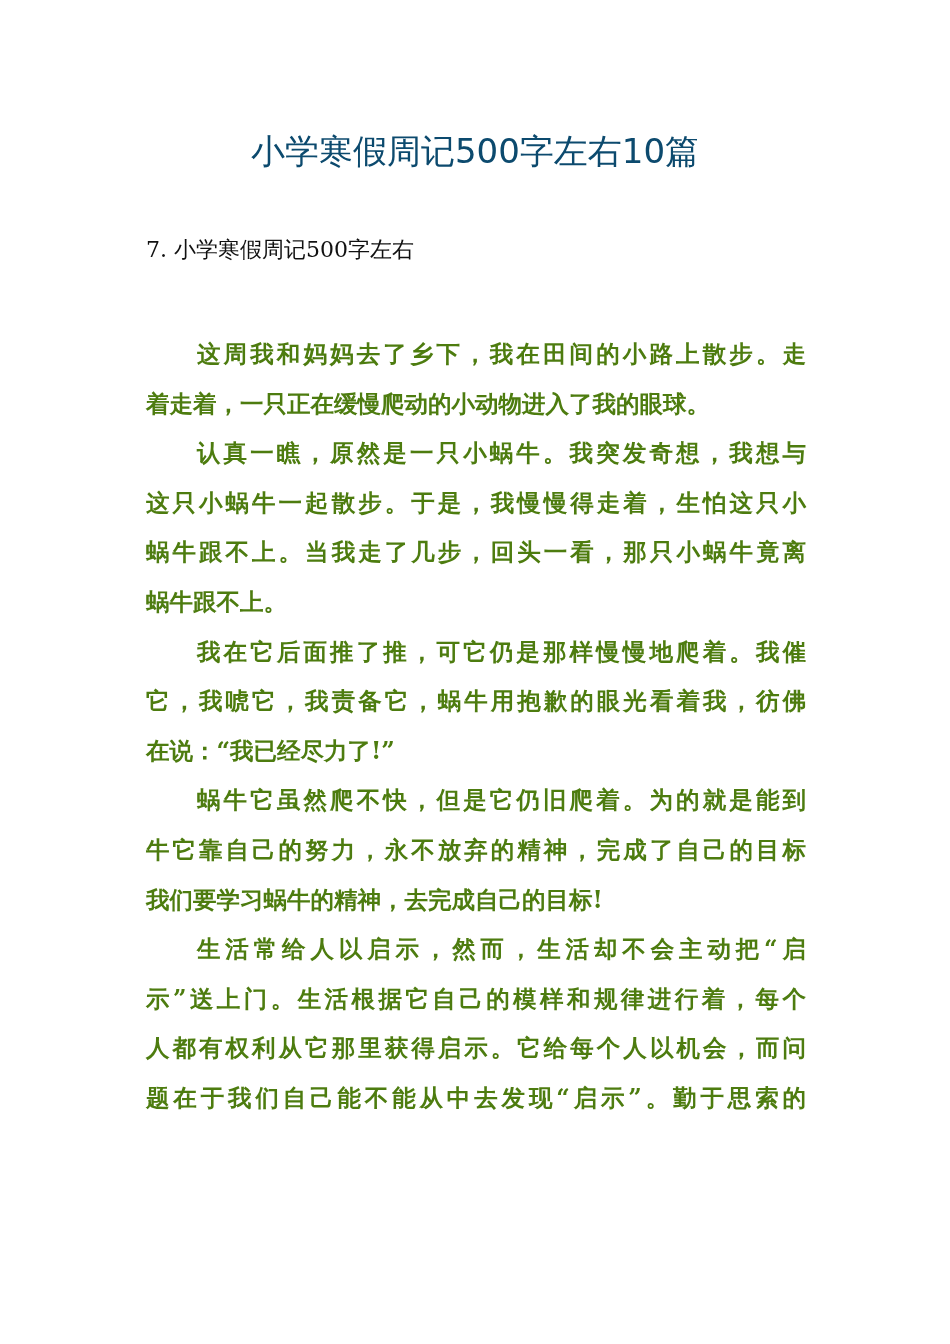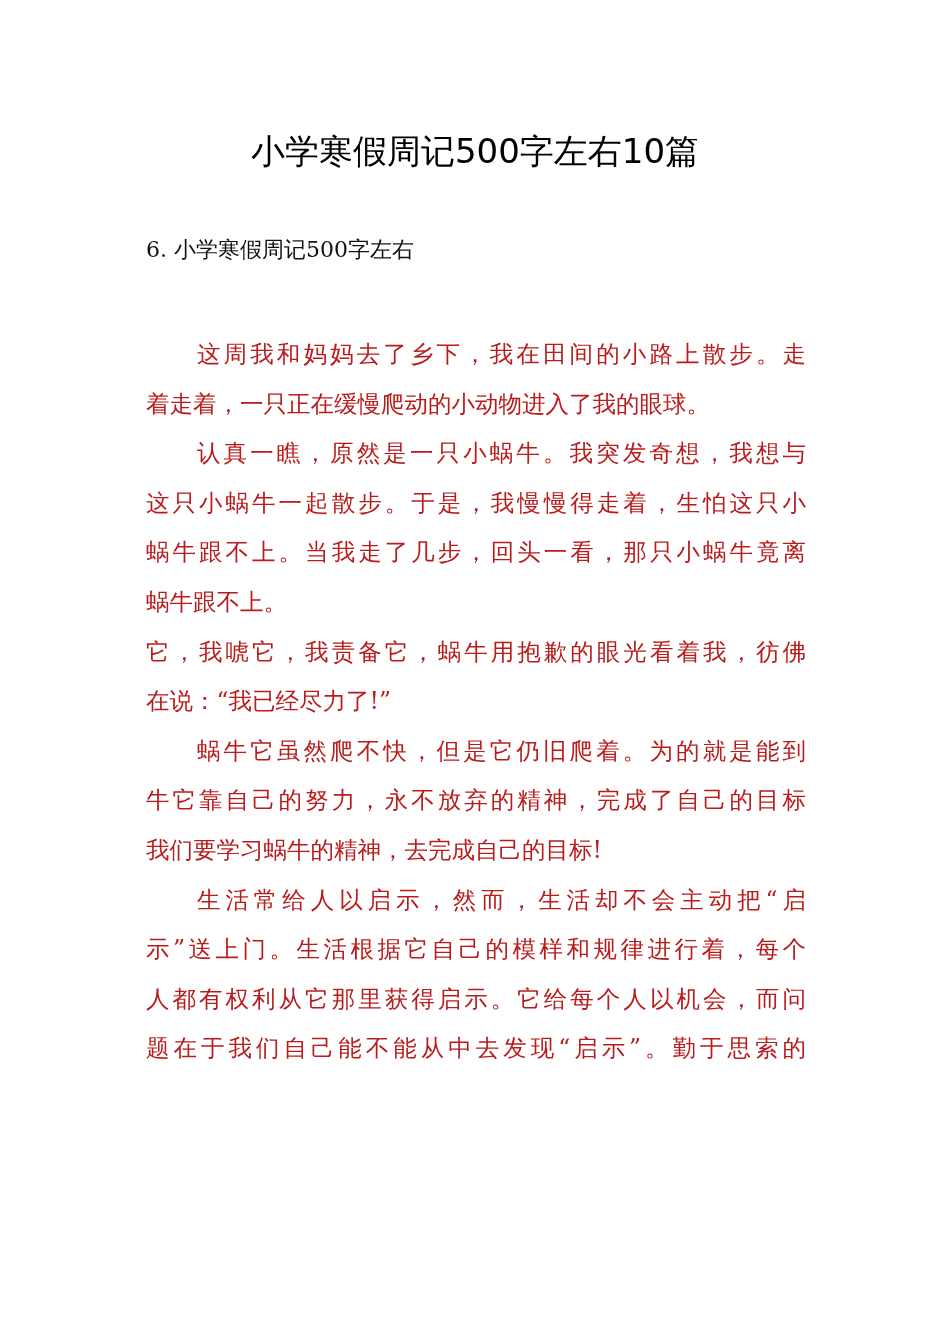--- a/index.html
+++ b/index.html
@@ -24,21 +24,21 @@
     }
     .doc-title {
       position: absolute;
       left: 0;
       top: 128px;
       width: 950px;
       text-align: center;
       font-family: "DejaVu Sans", "Liberation Sans", sans-serif;
       font-size: 34px;
       line-height: 46px;
-      color: #000000;
+      color: #0c4a6e;
       letter-spacing: 0px;
       margin: 0;
       font-weight: normal;
     }
     .section-heading {
       position: absolute;
       left: 146px;
       top: 232px;
       font-family: "DejaVu Serif", "Liberation Serif", serif;
       font-size: 22px;
@@ -48,21 +48,22 @@
       font-weight: normal;
       white-space: nowrap;
     }
     .body-lines {
       position: absolute;
       left: 146px;
       top: 330px;
       width: 660px;
       font-family: "DejaVu Serif", "Liberation Serif", serif;
       font-size: 23.5px;
-      color: #b91c1c;
+      color: #4d7c0f;
+      font-weight: bold;
     }
     .line {
       height: 49.6px;
       line-height: 49.6px;
       white-space: nowrap;
       overflow: visible;
       text-align: justify;
       text-align-last: justify;
     }
     .line.indent {
@@ -72,32 +73,33 @@
       text-align-last: left;
     }
   </style>
 </head>
 <body>
 
 <div class="page">
 
   <h1 class="doc-title">小学寒假周记500字左右10篇</h1>
 
-  <h2 class="section-heading">6. 小学寒假周记500字左右</h2>
+  <h2 class="section-heading">7. 小学寒假周记500字左右</h2>
 
   <div class="body-lines">
 
     <div class="line indent">这周我和妈妈去了乡下，我在田间的小路上散步。走</div>
     <div class="line last">着走着，一只正在缓慢爬动的小动物进入了我的眼球。</div>
 
     <div class="line indent">认真一瞧，原然是一只小蜗牛。我突发奇想，我想与</div>
     <div class="line">这只小蜗牛一起散步。于是，我慢慢得走着，生怕这只小</div>
     <div class="line">蜗牛跟不上。当我走了几步，回头一看，那只小蜗牛竟离</div>
     <div class="line last">蜗牛跟不上。</div>
 
+    <div class="line indent">我在它后面推了推，可它仍是那样慢慢地爬着。我催</div>
     <div class="line">它，我唬它，我责备它，蜗牛用抱歉的眼光看着我，彷佛</div>
     <div class="line last">在说：“我已经尽力了!”</div>
 
     <div class="line indent">蜗牛它虽然爬不快，但是它仍旧爬着。为的就是能到</div>
 
     <div class="line">牛它靠自己的努力，永不放弃的精神，完成了自己的目标</div>
     <div class="line last">我们要学习蜗牛的精神，去完成自己的目标!</div>
 
     <div class="line indent">生活常给人以启示，然而，生活却不会主动把“启</div>
     <div class="line">示”送上门。生活根据它自己的模样和规律进行着，每个</div>

